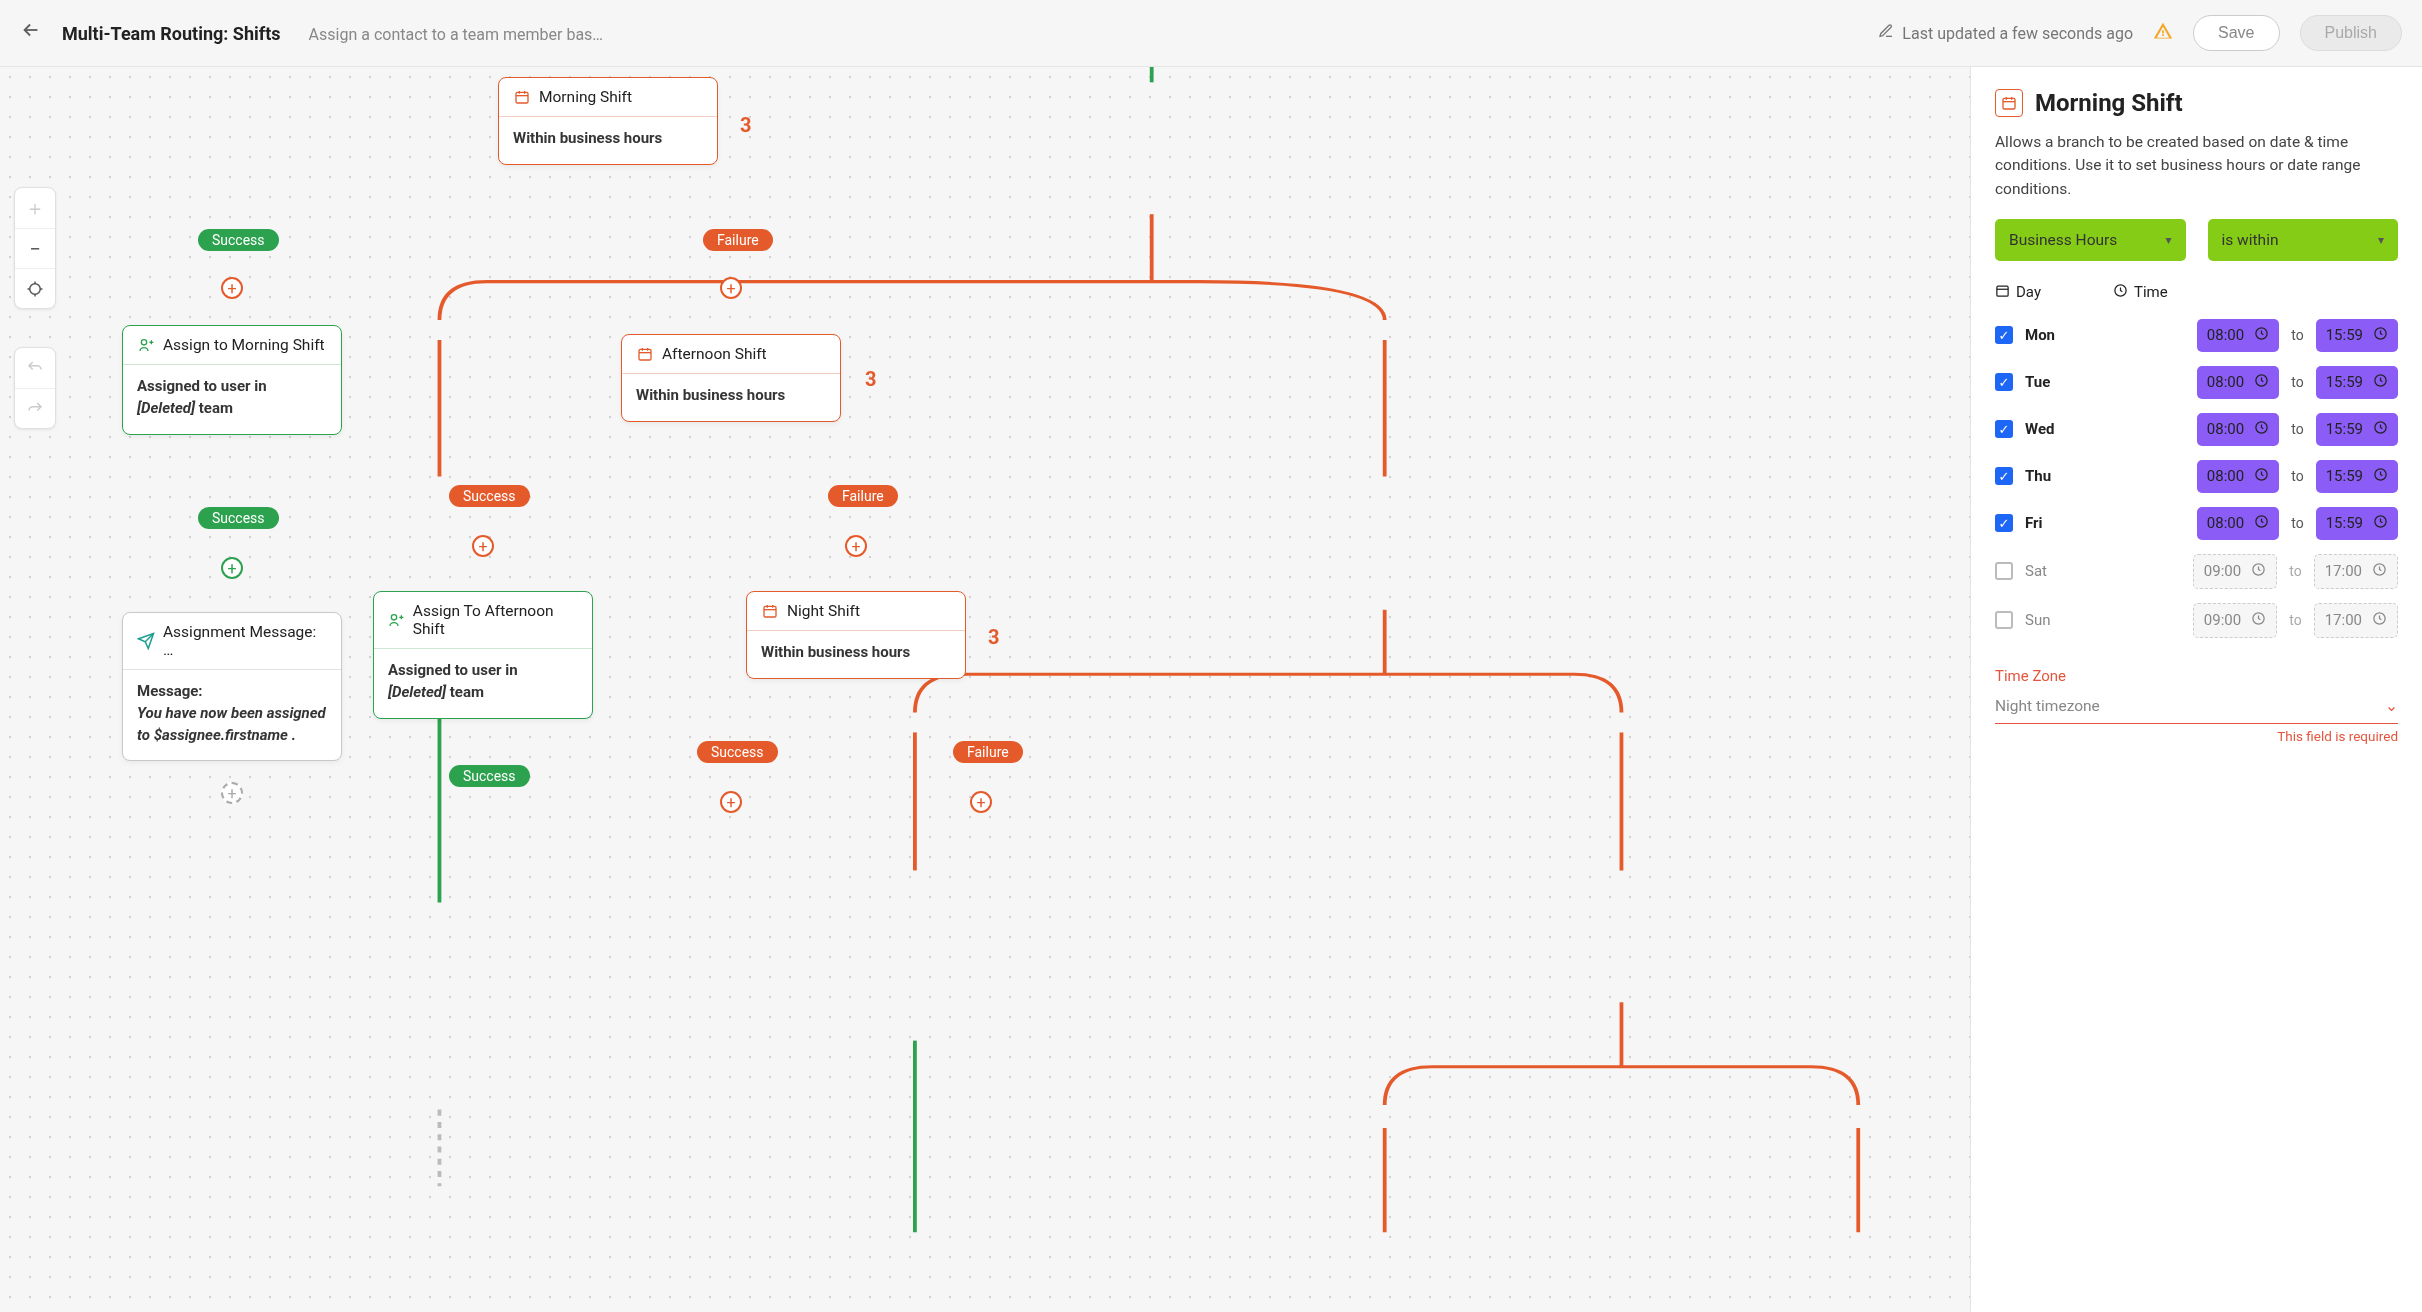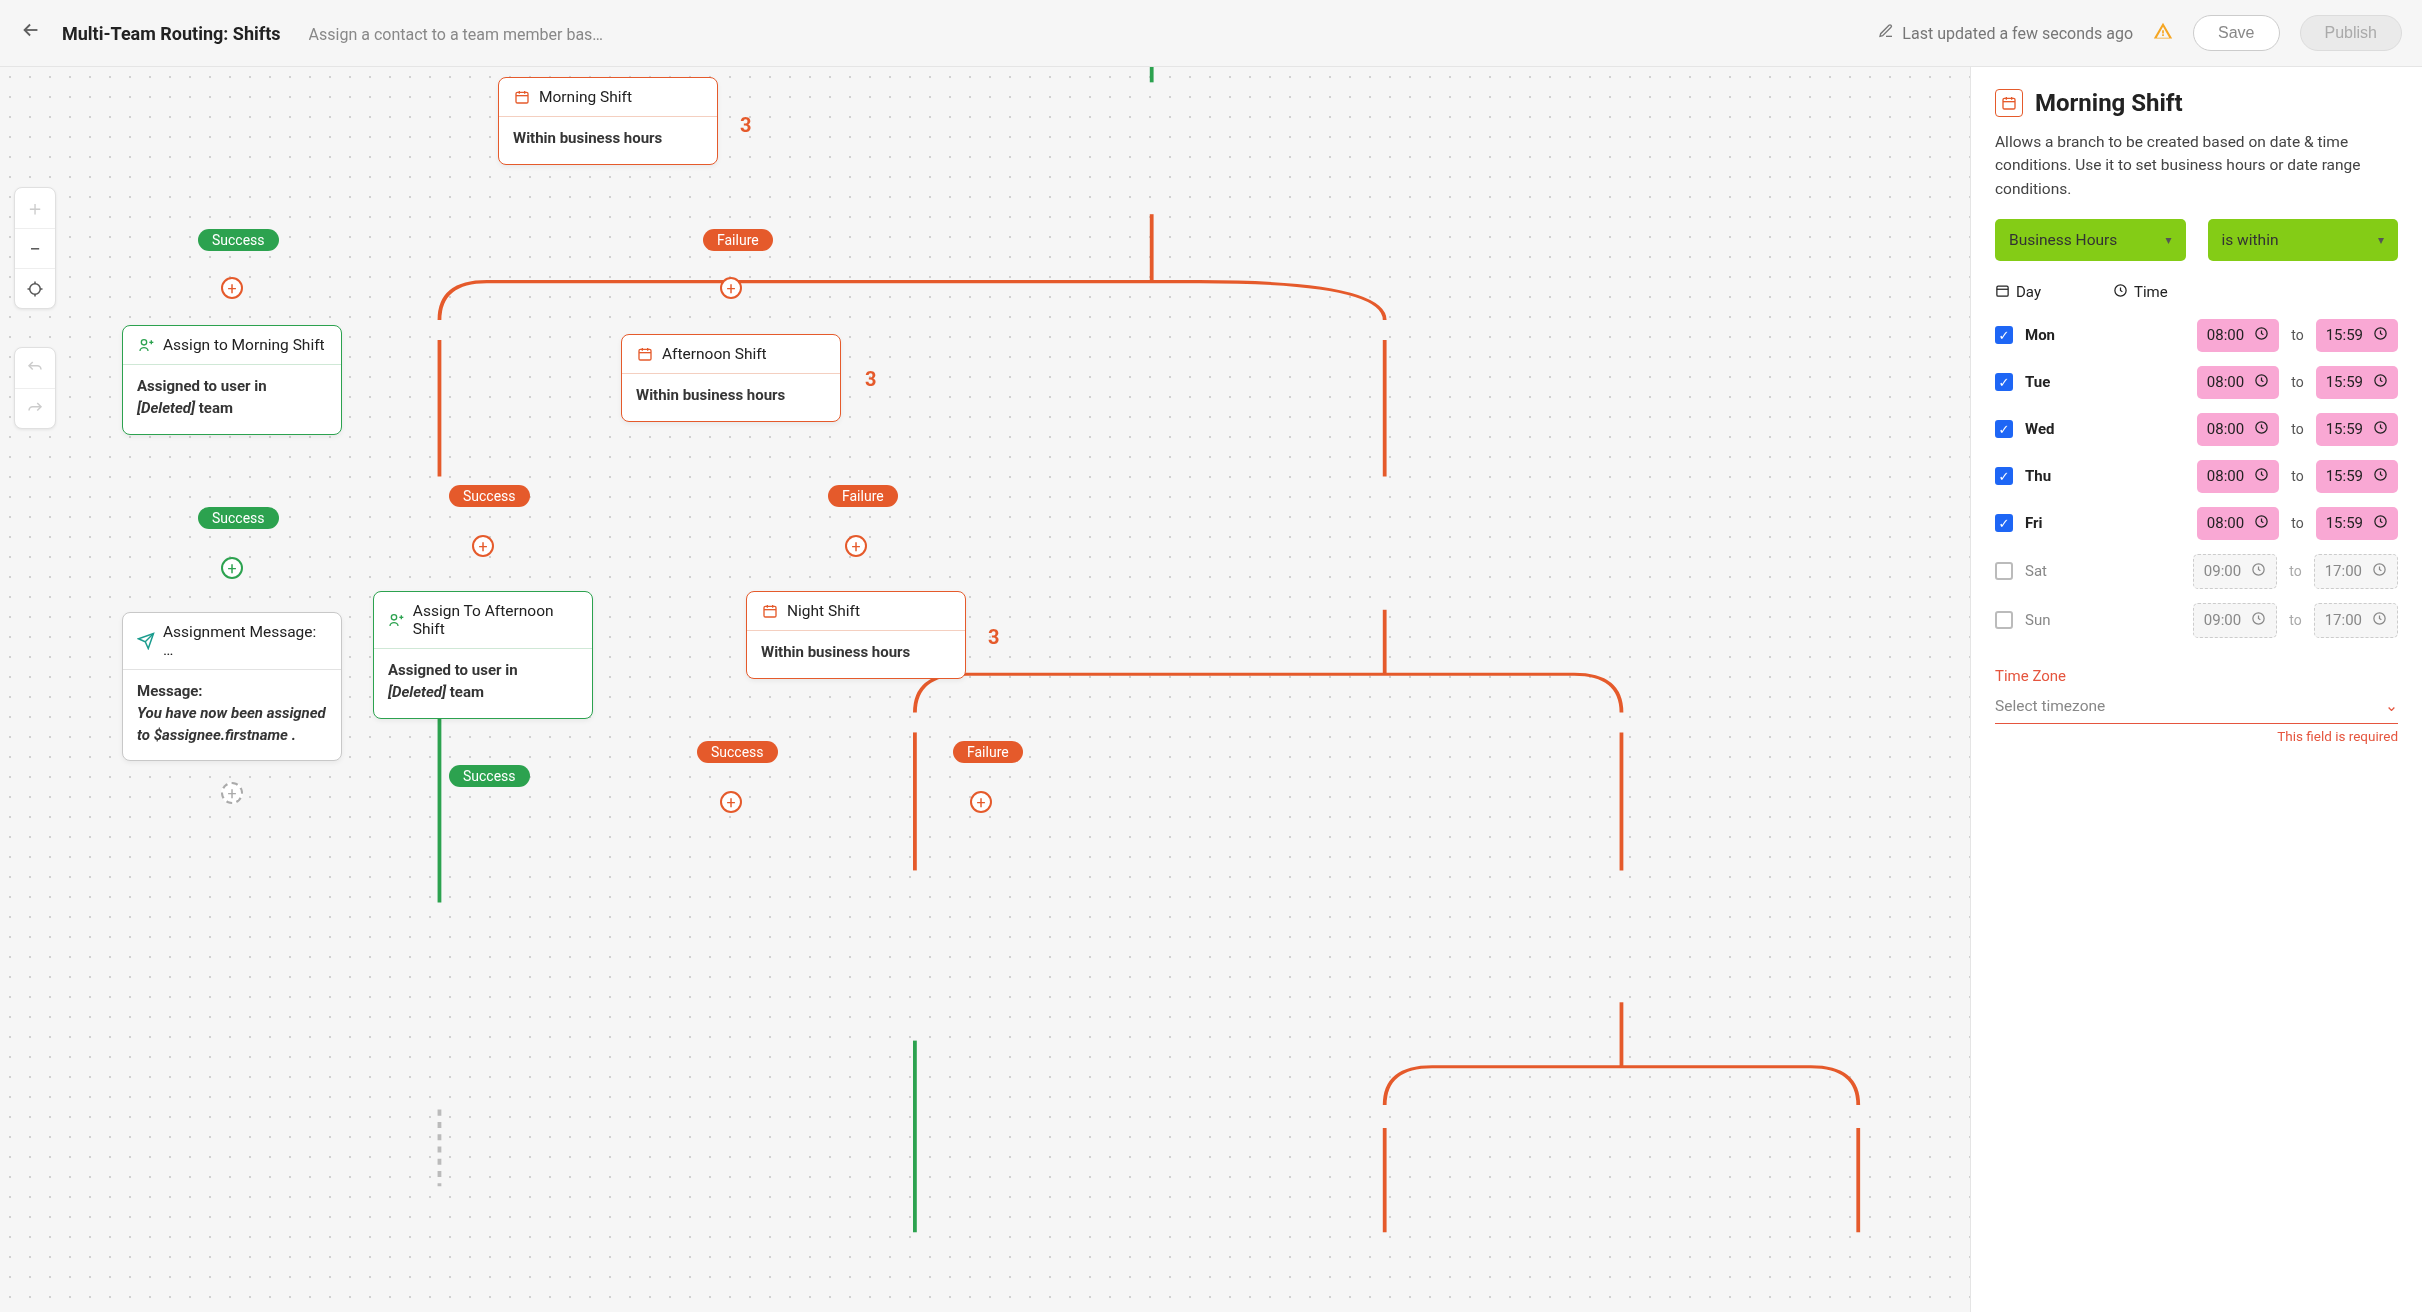--- a/index.html
+++ b/index.html
@@ -66,21 +66,21 @@
   
   .day-time-header { display:flex; gap:72px; padding:6px 0 10px; font-size:15px; color:#222;}
   .day-time-header .hh { display:flex; align-items:center; gap:6px;}
   
   .day-row { display:flex; align-items:center; gap:12px; padding:7px 0; font-size:15px;}
   .cb { width:18px; height:18px; border-radius:3px; border:2px solid #1e66f5; background:#1e66f5; display:flex; align-items:center; justify-content:center; color:#fff; font-size:13px;}
   .cb.unchecked { border:2px solid #bbb; background:#fff; color:transparent;}
   .day-label { width:40px; font-weight:700;}
   .day-row.inactive .day-label{ font-weight:400; color:#888;}
   
-  .time-box { background:#f9a8d4; border-radius:5px; padding:7px 10px; display:flex; align-items:center; gap:10px; font-size:15px; }
+  .time-box { background:#8b5cf6; border-radius:5px; padding:7px 10px; display:flex; align-items:center; gap:10px; font-size:15px; }
   .day-row.inactive .time-box { border:1px dashed #ccc; background:#f6f6f6; color:#888;}
   .to-text { font-size:14px; color:#555;}
   .day-row.inactive .to-text { color:#aaa;}
   .spacer { flex:1;}
   
   .tz-label { color:#e5553e; font-size:15px; margin-top:22px; margin-bottom:6px;}
   .tz-select { display:flex; align-items:center; justify-content:space-between; border-bottom:1px solid #e5553e; padding:6px 0 8px; color:#888; font-size:15.5px; cursor:pointer;}
   .tz-select .chev { color:#e5553e;}
   .tz-err { text-align:right; color:#e5553e; font-size:13.5px; margin-top:4px;}
   
@@ -475,18 +475,18 @@
             <span><svg width="15" height="15" viewBox="0 0 24 24" fill="none" stroke="currentColor" stroke-width="2">
                 <circle cx="12" cy="12" r="9"></circle>
                 <path d="M12 7v5l3 2"></path>
               </svg></span>
           </span>
         </div>
       </div>
 
     <div class="tz-label">Time Zone</div>
     <div class="tz-select">
-      <span>Select timezone</span>
+      <span>Night timezone</span>
       <span class="chev">⌄</span>
     </div>
     <div class="tz-err">This field is required</div>
   </div>
 </div>
 
 </body></html>

